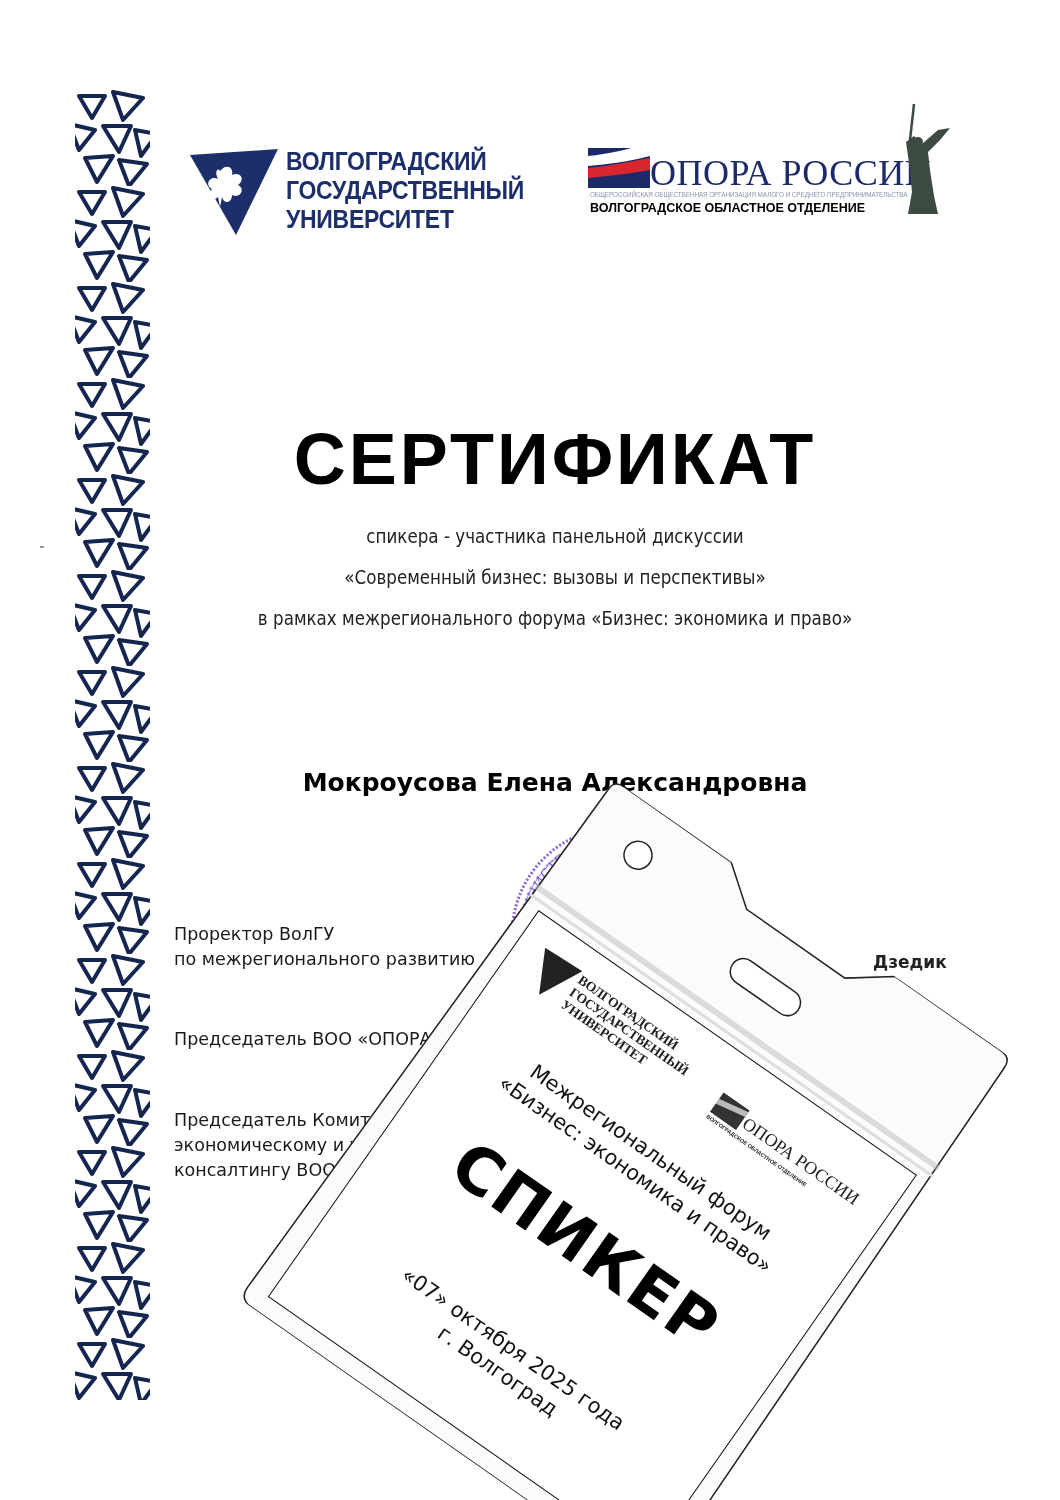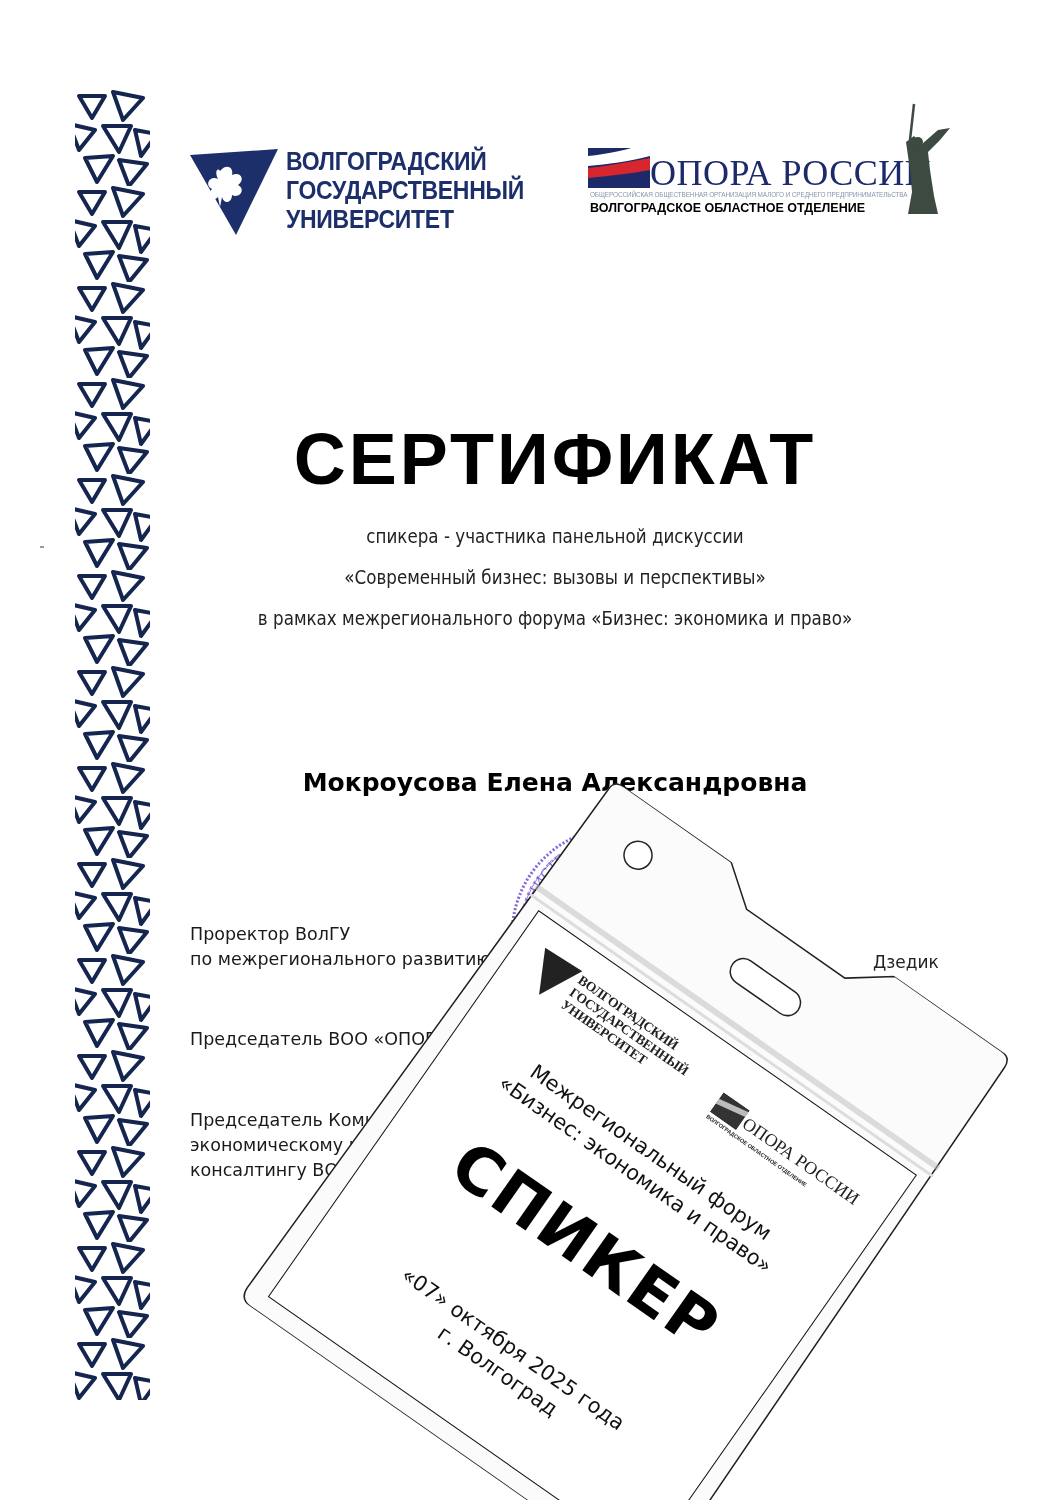--- a/index.html
+++ b/index.html
@@ -43,24 +43,24 @@
     }
     .subline {
       left: 0; width: 1110px; text-align: center; font-size: 19px; color: #222;
       font-family: "DejaVu Sans", sans-serif; transform: scaleX(0.88); transform-origin: 555px 0;
     }
     .fullname {
       left: 0; width: 1110px; top: 768px; text-align: center;
       font-family: "DejaVu Sans", sans-serif; font-weight: bold; font-size: 25px; color: #000;
     }
     .sig {
-      left: 190px; font-size: 17.5px; line-height: 25px; color: #1a1a1a;
+      left: 174px; font-size: 17.5px; line-height: 25px; color: #1a1a1a;
       font-family: "DejaVu Sans", sans-serif; white-space: nowrap;
     }
-    .signature-name { left: 873px; top: 950px; font-size: 17px; color: #222; }
+    .signature-name { left: 873px; top: 950px; font-size: 17px; color: #222; font-weight: bold; }
     
     .stamp { left: 505px; top: 820px; width: 230px; height: 230px; }
     
     .badge-wrap {
       left: 600px; top: 770px; width: 0; height: 0;
     }
     .badge {
       position: absolute; left: 0; top: 0; width: 520px; height: 640px;
       transform-origin: 0 0; transform: rotate(35deg);
     }

